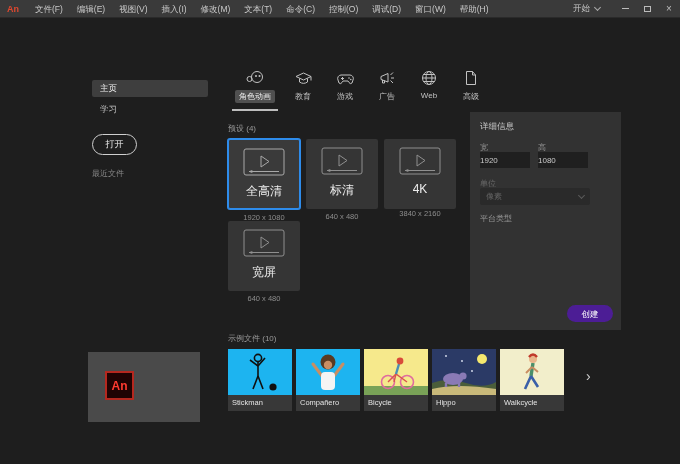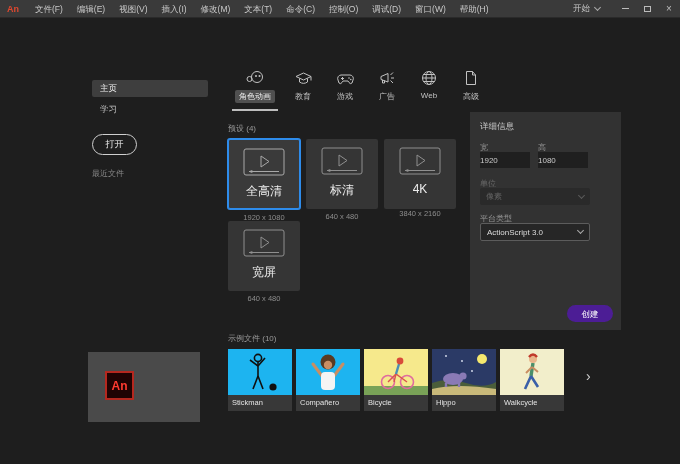--- a/index.html
+++ b/index.html
@@ -248,24 +248,20 @@
   <span class="fld-label" style="left:68px; top:30px">高</span>
   <input class="txt-input" style="left: 68px; top: 40px;" value="1080">
 
   <span class="fld-label dim" style="left:10px; top:66px">单位</span>
   <div class="dropdown disabled" style="top:76px">
     <span>像素</span>
     <span class="chev-down"></span>
   </div>
 
   <span class="fld-label" style="left:10px; top:101px">平台类型</span>
-  <div class="dropdown enabled" style="top:111px">
-    <span>ActionScript 3.0</span>
-    <span class="chev-down"></span>
-  </div>
 
   <button class="create-btn">创建</button>
 </div>
 
 <div class="section-label" style="left:228px; top:333px">示例文件 (10)</div>
 
 <div class="sample-card" style="left:228px">
   <svg class="sample-thumb" viewBox="0 0 64 46">
     <rect width="64" height="46" fill="#1db4f0"></rect>
     <g stroke="#101010" stroke-width="1.6" fill="none">

